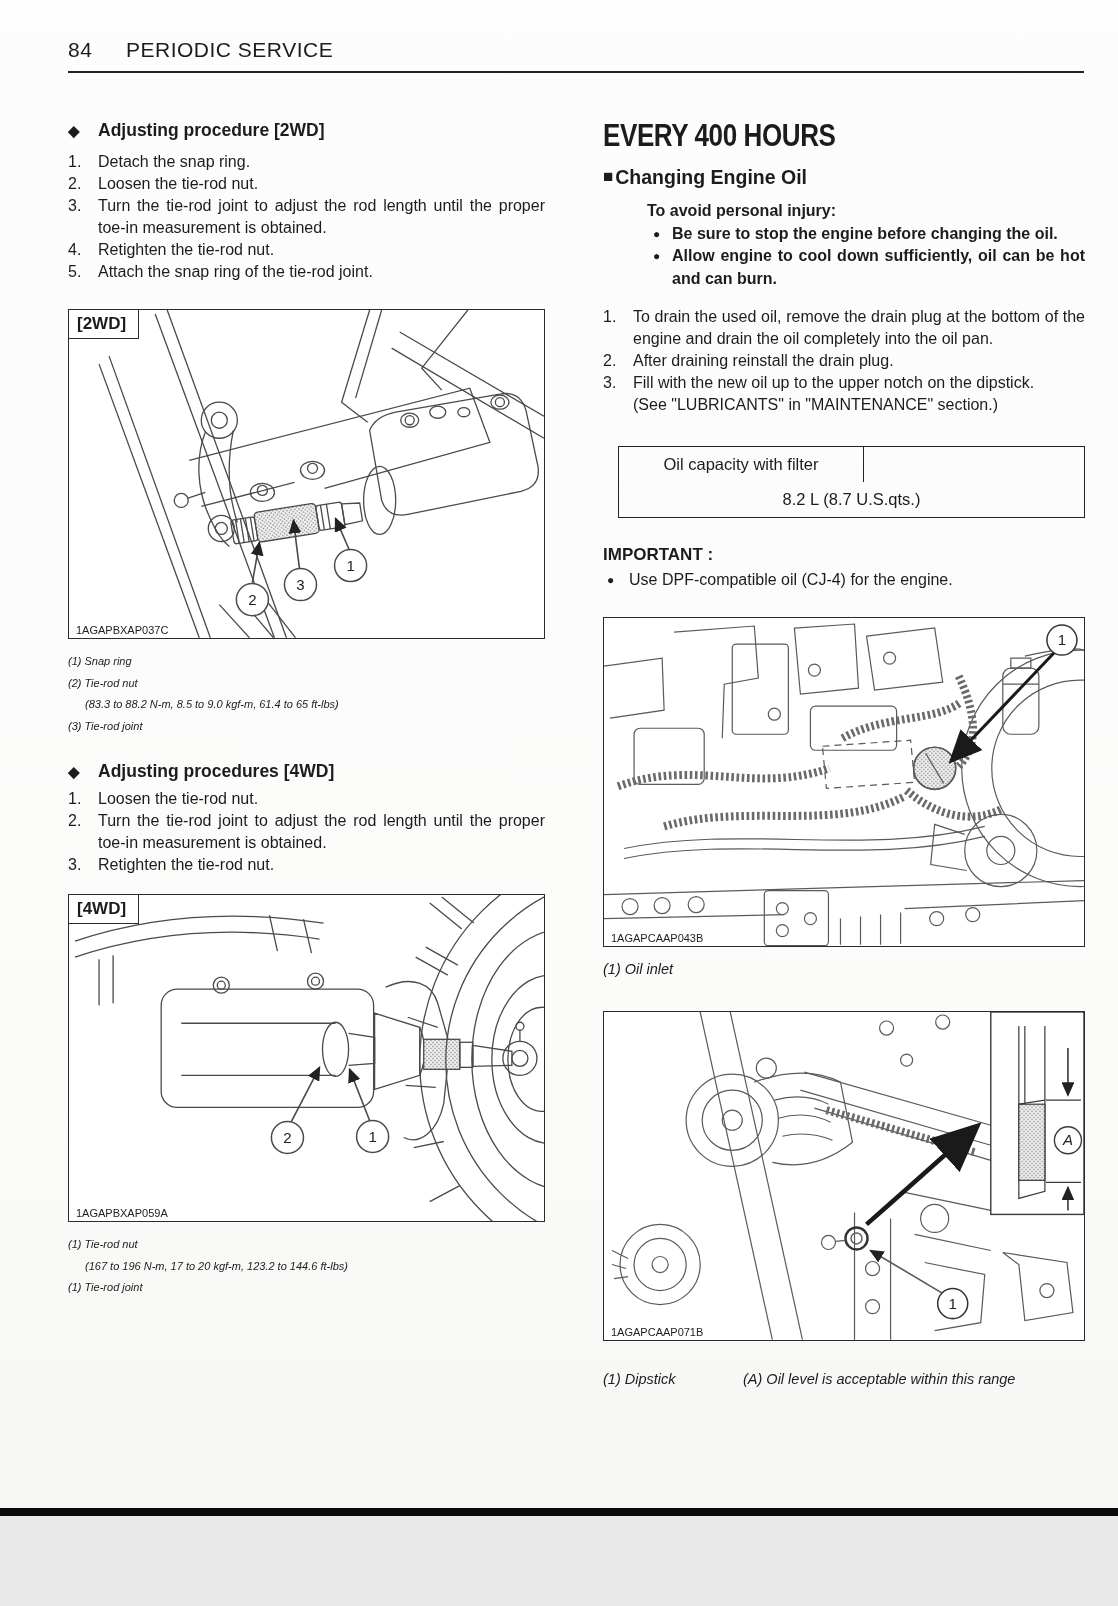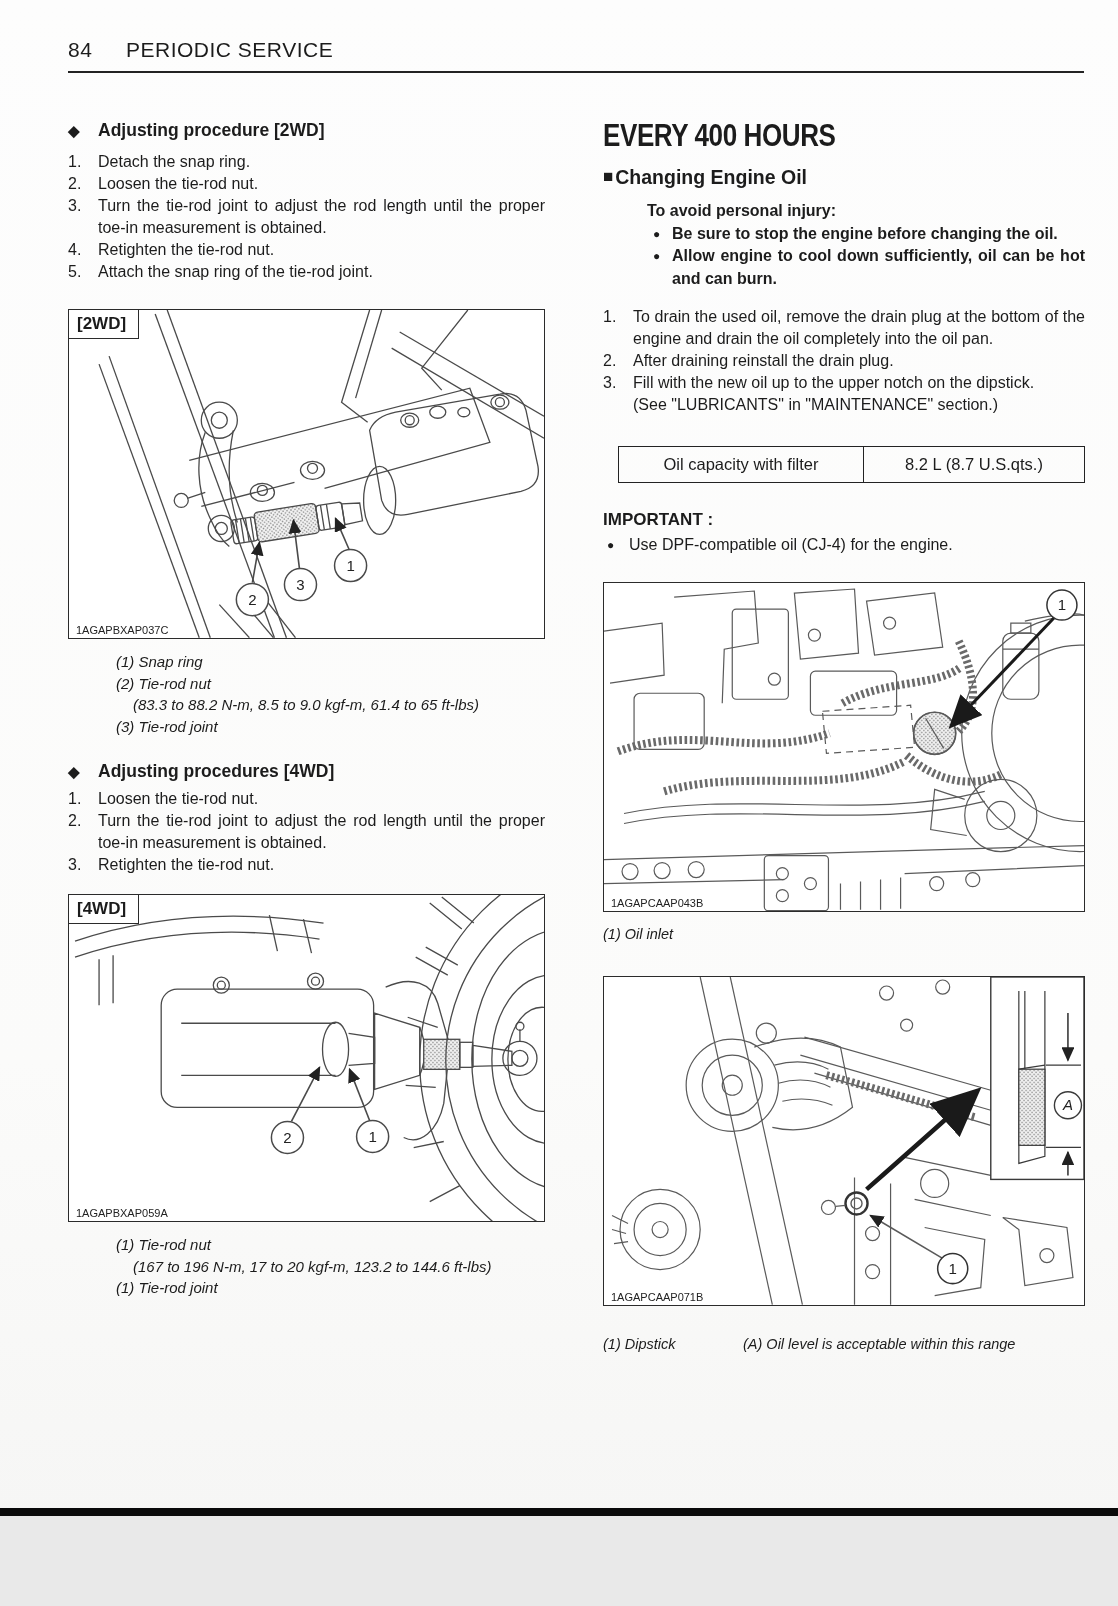--- a/index.html
+++ b/index.html
@@ -39,21 +39,21 @@
     border-right:1.6px solid #2b2b2b; border-bottom:1.6px solid #2b2b2b;
     font-weight:bold; font-size:17px; padding:4px 12px 4px 8px;
   }
   .fig .code { position:absolute; left:7px; bottom:2px; z-index:3; font-size:11px; color:#222; }
   .f2wd { height:330px; margin-top:26px; }
   .f4wd { height:328px; margin-top:18px; }
   .foil { height:330px; margin-top:26px; }
   .fdip { height:330px; margin-top:34px; }
 
   
-  .caps { margin-top:12px; font-style:italic; font-size:15px; line-height:21.5px;margin-left:48px; }
+  .caps { margin-top:12px; font-style:italic; font-size:11px; line-height:21.5px; }
   .caps .ind { padding-left:17px; }
   .cap-row { margin-top:30px; font-style:italic; font-size:14.5px; display:flex; }
   .cap-row .c1 { width:140px; }
 
   
   .h-hours { font-size:31px; font-weight:bold; letter-spacing:-.5px;
              transform:scaleX(.84); transform-origin:left center; white-space:nowrap; height:34px; }
   .h-oil { margin-top:12px; font-size:19.5px; font-weight:bold; height:26px; display:flex; align-items:center; }
   .h-oil .sq { font-size:17px; margin-right:2px; }
 
@@ -62,21 +62,21 @@
   .caution-head .tri { width:56px; margin-left:16px; }
   .caution-head .cw { font-size:25px; font-weight:bold; letter-spacing:1px; margin-left:18px; line-height:26px; }
   .caution-body { margin-left:44px; font-weight:bold; font-size:16px; line-height:22.5px; }
   .cbul { display:flex; }
   .cbul .b { width:25px; padding-left:6px; font-size:12px; line-height:22.5px; }
   .cbul .t { flex:1; text-align:justify; }
 
   .steps400 { margin-top:16px; }
 
   .cap-table { margin-top:30px; margin-left:15px; width:467px; border:1.6px solid #232323;
-               display:flex; font-size:16.5px; }
+               display:flex; font-size:16.5px;flex-direction:column; }
   .cap-table .cell { padding:6px 4px 7px; text-align:center; line-height:22px; }
   .cap-table .c-label { width:245px; border-right:1.6px solid #232323; }
   .cap-table .c-value { flex:1; }
 
   .important { margin-top:26px; }
   .important .lbl { font-weight:bold; font-size:17px; line-height:22px; }
   .ibul { display:flex; margin-top:3px; }
   .ibul .b { width:26px; padding-left:4px; font-size:12px; line-height:22px; }
   .ibul .t { flex:1; font-size:16px; line-height:22px; }
 

